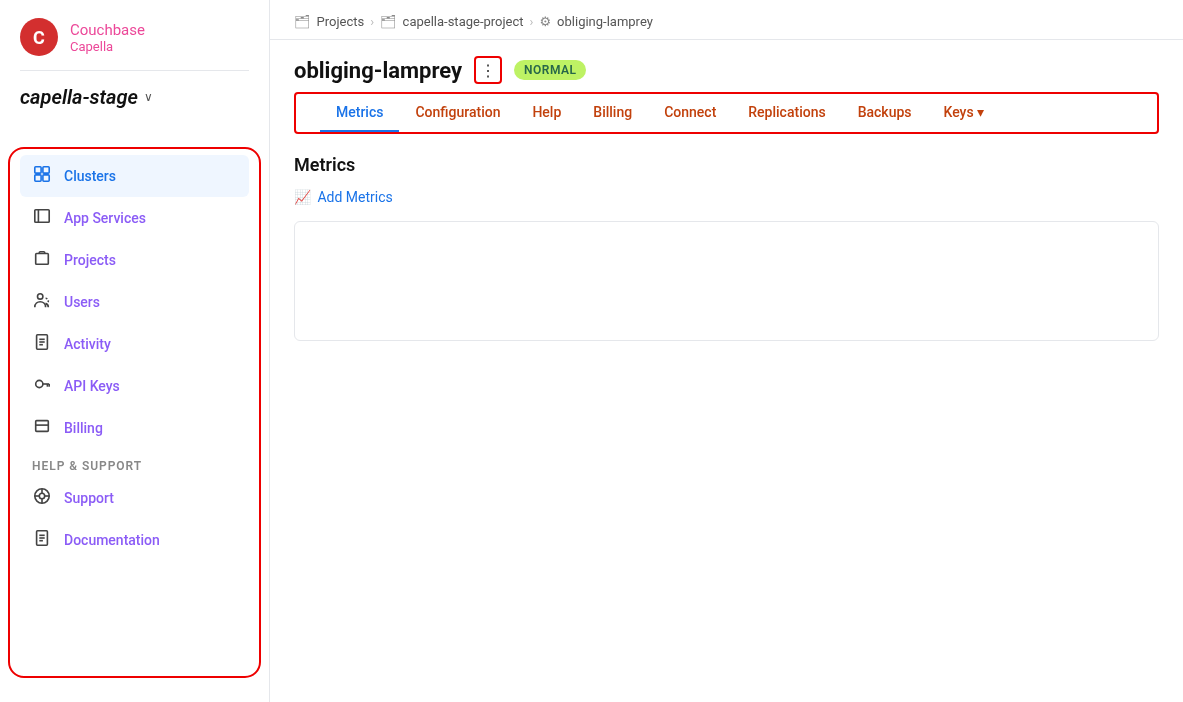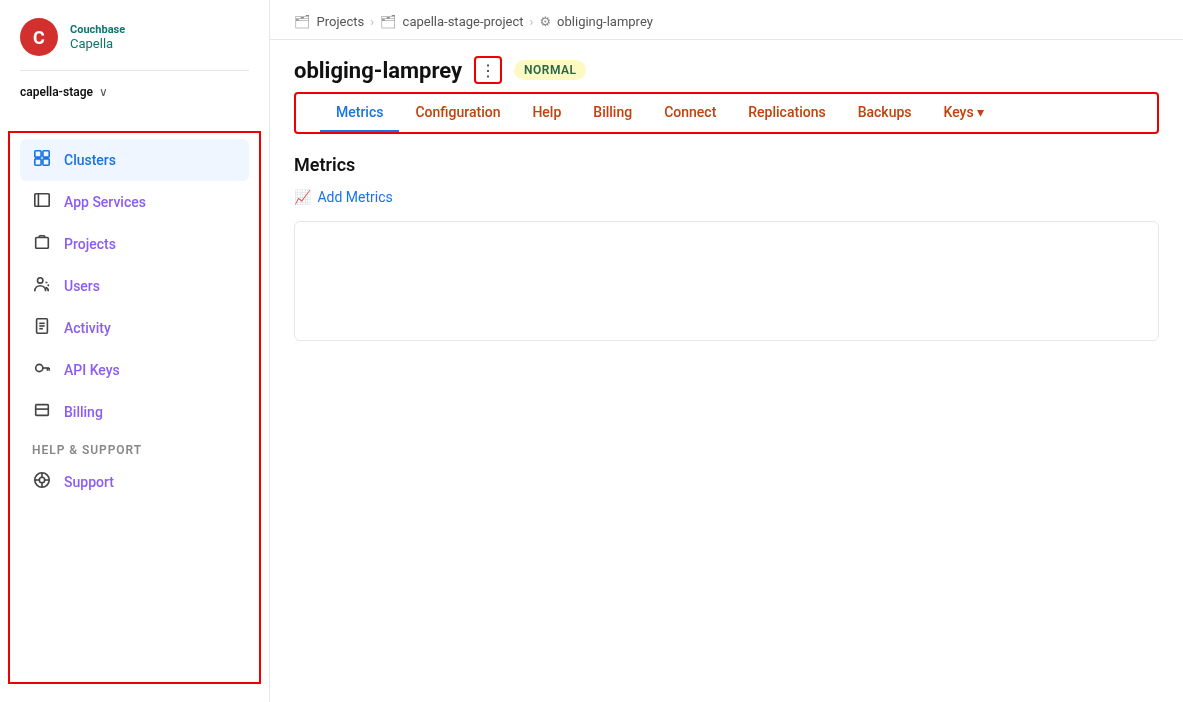--- a/index.html
+++ b/index.html
@@ -36,64 +36,65 @@
       font-size: 18px;
       flex-shrink: 0;
     }
 
     .logo-text {
       display: flex;
       flex-direction: column;
     }
 
     .logo-title {
-      font-size: 11px;
-      font-weight: 700;
-      color: #0f766e;
+      font-size: 15px;
+      font-weight: 400;
+      color: #ec4899;
       line-height: 1.2;
     }
 
     .logo-subtitle {
       font-size: 13px;
-      color: #0f766e;
+      color: #ec4899;
     }
 
     .sidebar-divider {
       border: none;
       border-top: 1px solid #e5e7eb;
       margin: 0 20px;
     }
 
     .sidebar-workspace {
       display: flex;
       align-items: center;
       padding: 14px 20px;
       gap: 6px;
       cursor: pointer;
     }
 
     .workspace-name {
-      font-size: 12px;
+      font-size: 20px;
       font-weight: 600;
       color: #111;
+      font-style: italic;
     }
 
     .chevron-icon {
       font-size: 12px;
       color: #555;
     }
 
     .sidebar-nav {
       display: flex;
       flex-direction: column;
       padding: 6px 10px;
       flex: 1;
       border: 2px solid #e00;
-      margin: 18px 8px;
-      border-radius: 0;
+      margin: 24px 8px;
+      border-radius: 16px;
     }
 
     .nav-item {
       display: flex;
       align-items: center;
       gap: 12px;
       padding: 10px 12px;
       border-radius: 6px;
       cursor: pointer;
       color: #8b5cf6;
@@ -170,21 +171,21 @@
       display: flex;
       align-items: center;
       justify-content: center;
       cursor: pointer;
       font-size: 16px;
       color: #333;
       background: #fff;
     }
 
     .status-badge {
-      background: #fef9c3;
+      background: #bef264;
       color: #276749;
       font-size: 12px;
       font-weight: 600;
       padding: 3px 10px;
       border-radius: 12px;
       letter-spacing: 0.04em;
     }
 
     .tabs-bar {
       display: flex;
@@ -326,20 +327,29 @@
         <div class="nav-item">
           <span class="icon"><svg width="18" height="18" viewBox="0 0 20 20" fill="none" stroke="#444" stroke-width="1.8">
     <circle cx="10" cy="10" r="8"></circle>
     <circle cx="10" cy="10" r="3"></circle>
     <line x1="10" y1="2" x2="10" y2="7"></line>
     <line x1="10" y1="13" x2="10" y2="18"></line>
     <line x1="2" y1="10" x2="7" y2="10"></line>
     <line x1="13" y1="10" x2="18" y2="10"></line>
   </svg></span>
     <span>Support</span>
+        </div>
+        <div class="nav-item">
+          <span class="icon"><svg width="18" height="18" viewBox="0 0 20 20" fill="none" stroke="#444" stroke-width="1.8">
+    <rect x="4" y="2" width="12" height="16" rx="1"></rect>
+    <line x1="7" y1="7" x2="13" y2="7"></line>
+    <line x1="7" y1="10" x2="13" y2="10"></line>
+    <line x1="7" y1="13" x2="11" y2="13"></line>
+  </svg></span>
+    <span>Documentation</span>
         </div>
       </div>
   </nav>
 </div>
 
 <div class="main">
 
   <div class="breadcrumb-bar">
     <span class="breadcrumb-icon">🗂</span>
     <span>Projects</span>

